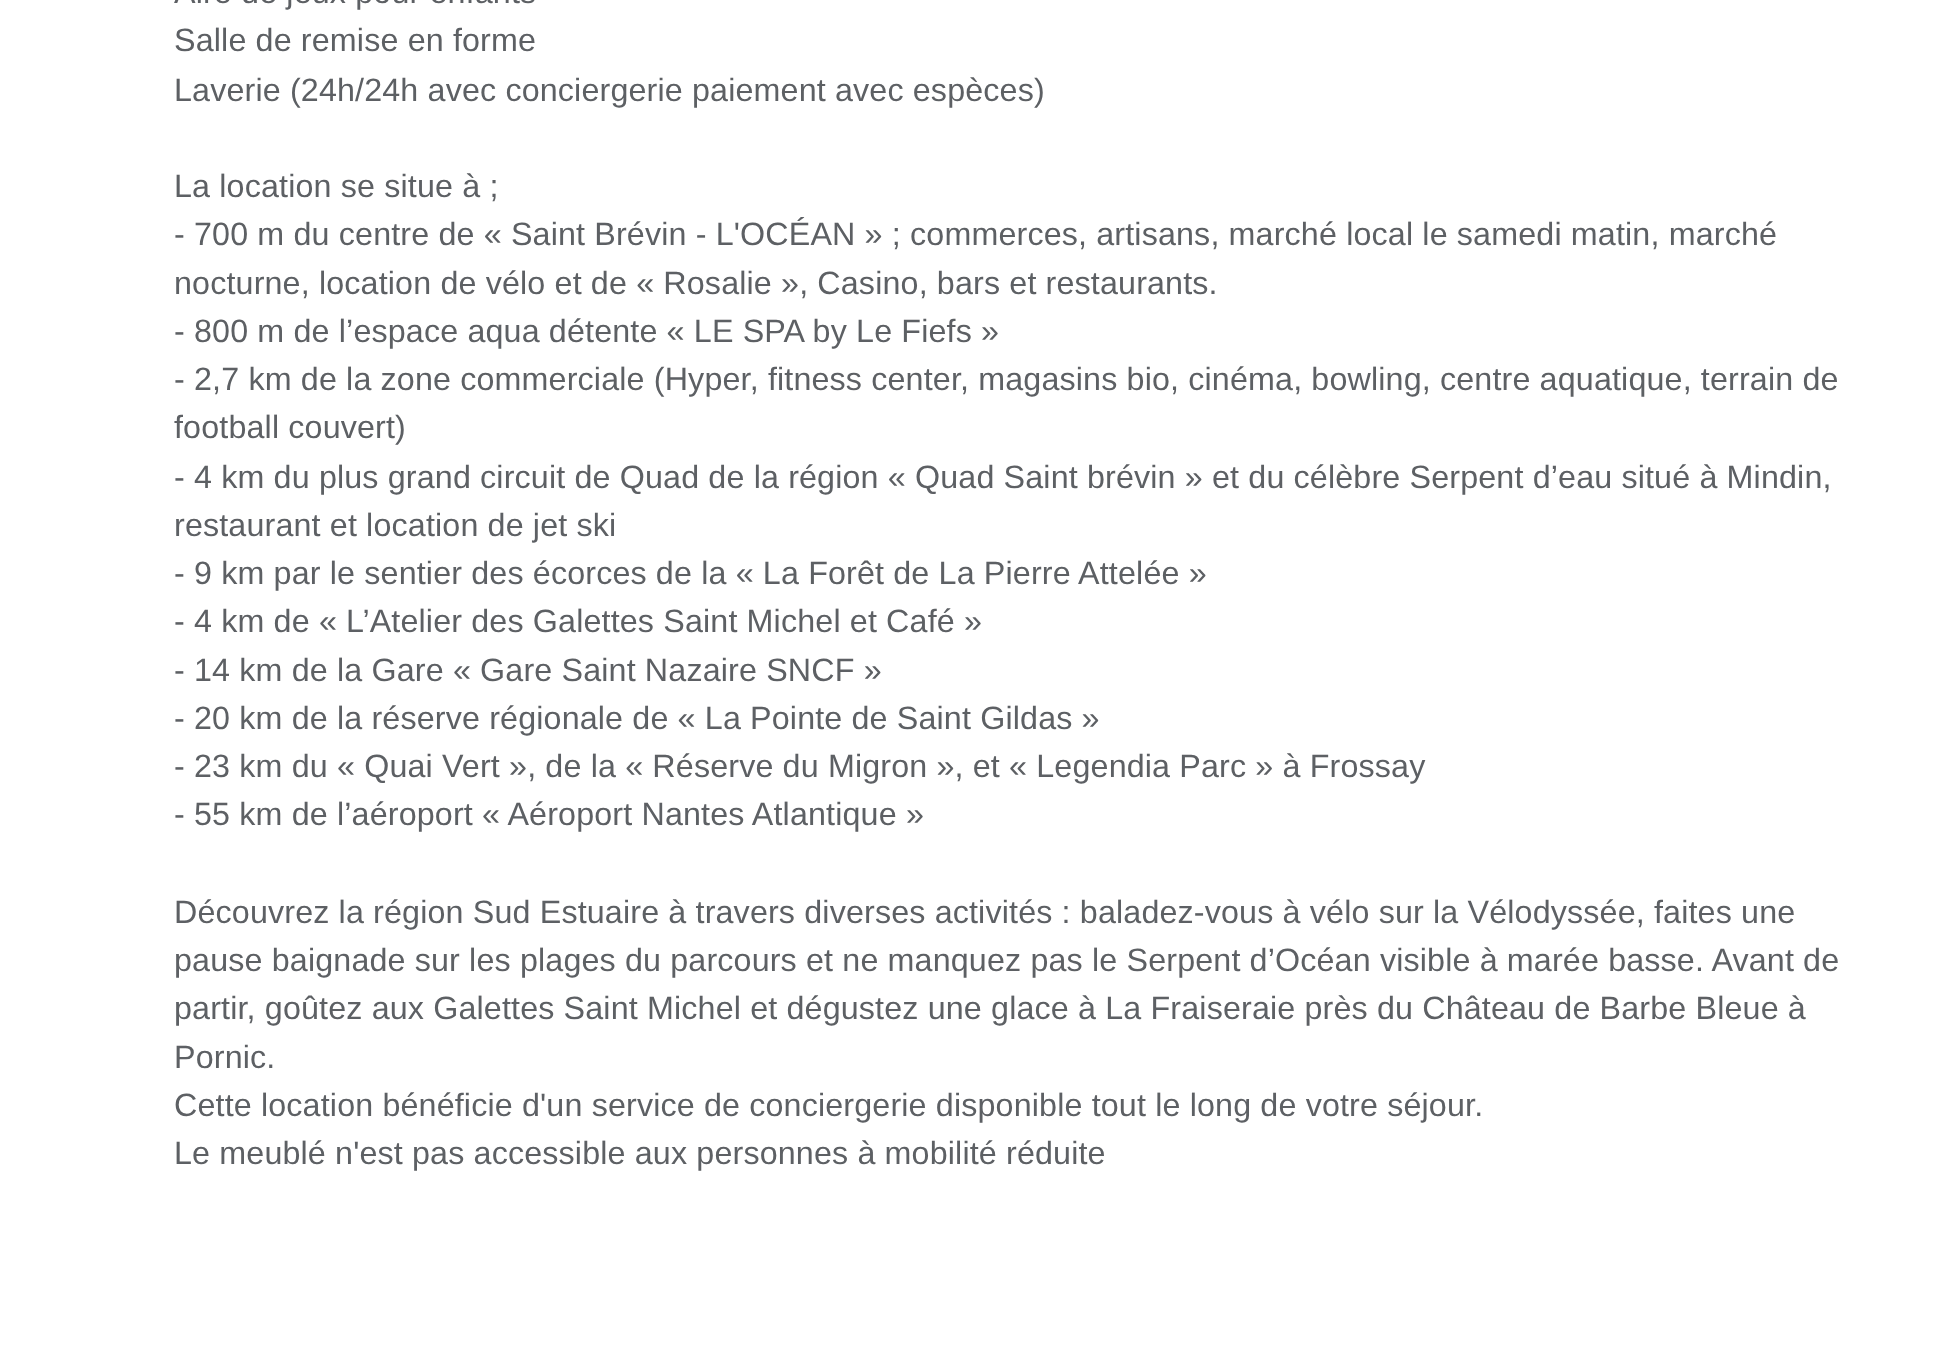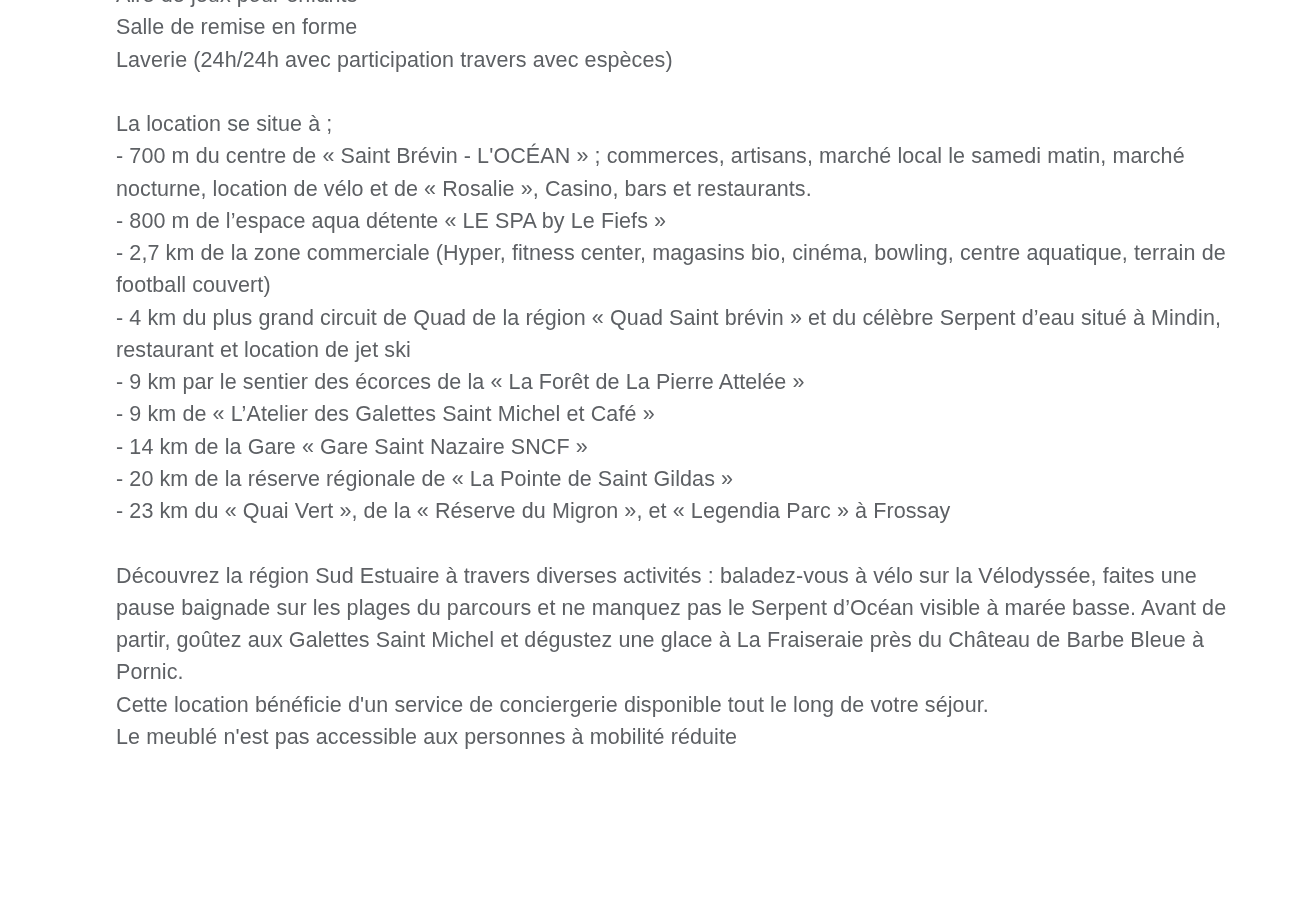--- a/index.html
+++ b/index.html
@@ -35,34 +35,35 @@
 </style>
 </head>
 <body>
 
 <main class="viewport">
   <section class="desc">
 
     <div>
       <p>Aire de jeux pour enfants</p>
       <p>Salle de remise en forme</p>
-      <p>Laverie (24h/24h avec participation travers avec espèces)</p>
+      <p>Laverie (24h/24h avec conciergerie paiement avec espèces)</p>
     </div>
 
     <div class="gap">
       <p>La location se situe à ;</p>
       <p>- 700 m du centre de « Saint Brévin - L'OCÉAN » ; commerces, artisans, marché local le samedi matin, marché nocturne, location de vélo et de « Rosalie », Casino, bars et restaurants.</p>
       <p>- 800 m de l’espace aqua détente « LE SPA by Le Fiefs »</p>
       <p>- 2,7 km de la zone commerciale (Hyper, fitness center, magasins bio, cinéma, bowling, centre aquatique, terrain de football couvert)</p>
       <p>- 4 km du plus grand circuit de Quad de la région « Quad Saint brévin » et du célèbre Serpent d’eau situé à Mindin, restaurant et location de jet ski</p>
       <p>- 9 km par le sentier des écorces de la « La Forêt de La Pierre Attelée »</p>
-      <p>- 9 km de « L’Atelier des Galettes Saint Michel et Café »</p>
+      <p>- 4 km de « L’Atelier des Galettes Saint Michel et Café »</p>
       <p>- 14 km de la Gare « Gare Saint Nazaire SNCF »</p>
       <p>- 20 km de la réserve régionale de « La Pointe de Saint Gildas »</p>
       <p>- 23 km du « Quai Vert », de la « Réserve du Migron », et « Legendia Parc » à Frossay</p>
+      <p>- 55 km de l’aéroport « Aéroport Nantes Atlantique »</p>
     </div>
 
     <div class="gap">
       <p>Découvrez la région Sud Estuaire à travers diverses activités : baladez-vous à vélo sur la Vélodyssée, faites une pause baignade sur les plages du parcours et ne manquez pas le Serpent d’Océan visible à marée basse. Avant de partir, goûtez aux Galettes Saint Michel et dégustez une glace à La Fraiseraie près du Château de Barbe Bleue à Pornic.</p>
       <p>Cette location bénéficie d'un service de conciergerie disponible tout le long de votre séjour.</p>
       <p>Le meublé n'est pas accessible aux personnes à mobilité réduite</p>
     </div>
 
   </section>
 </main>

